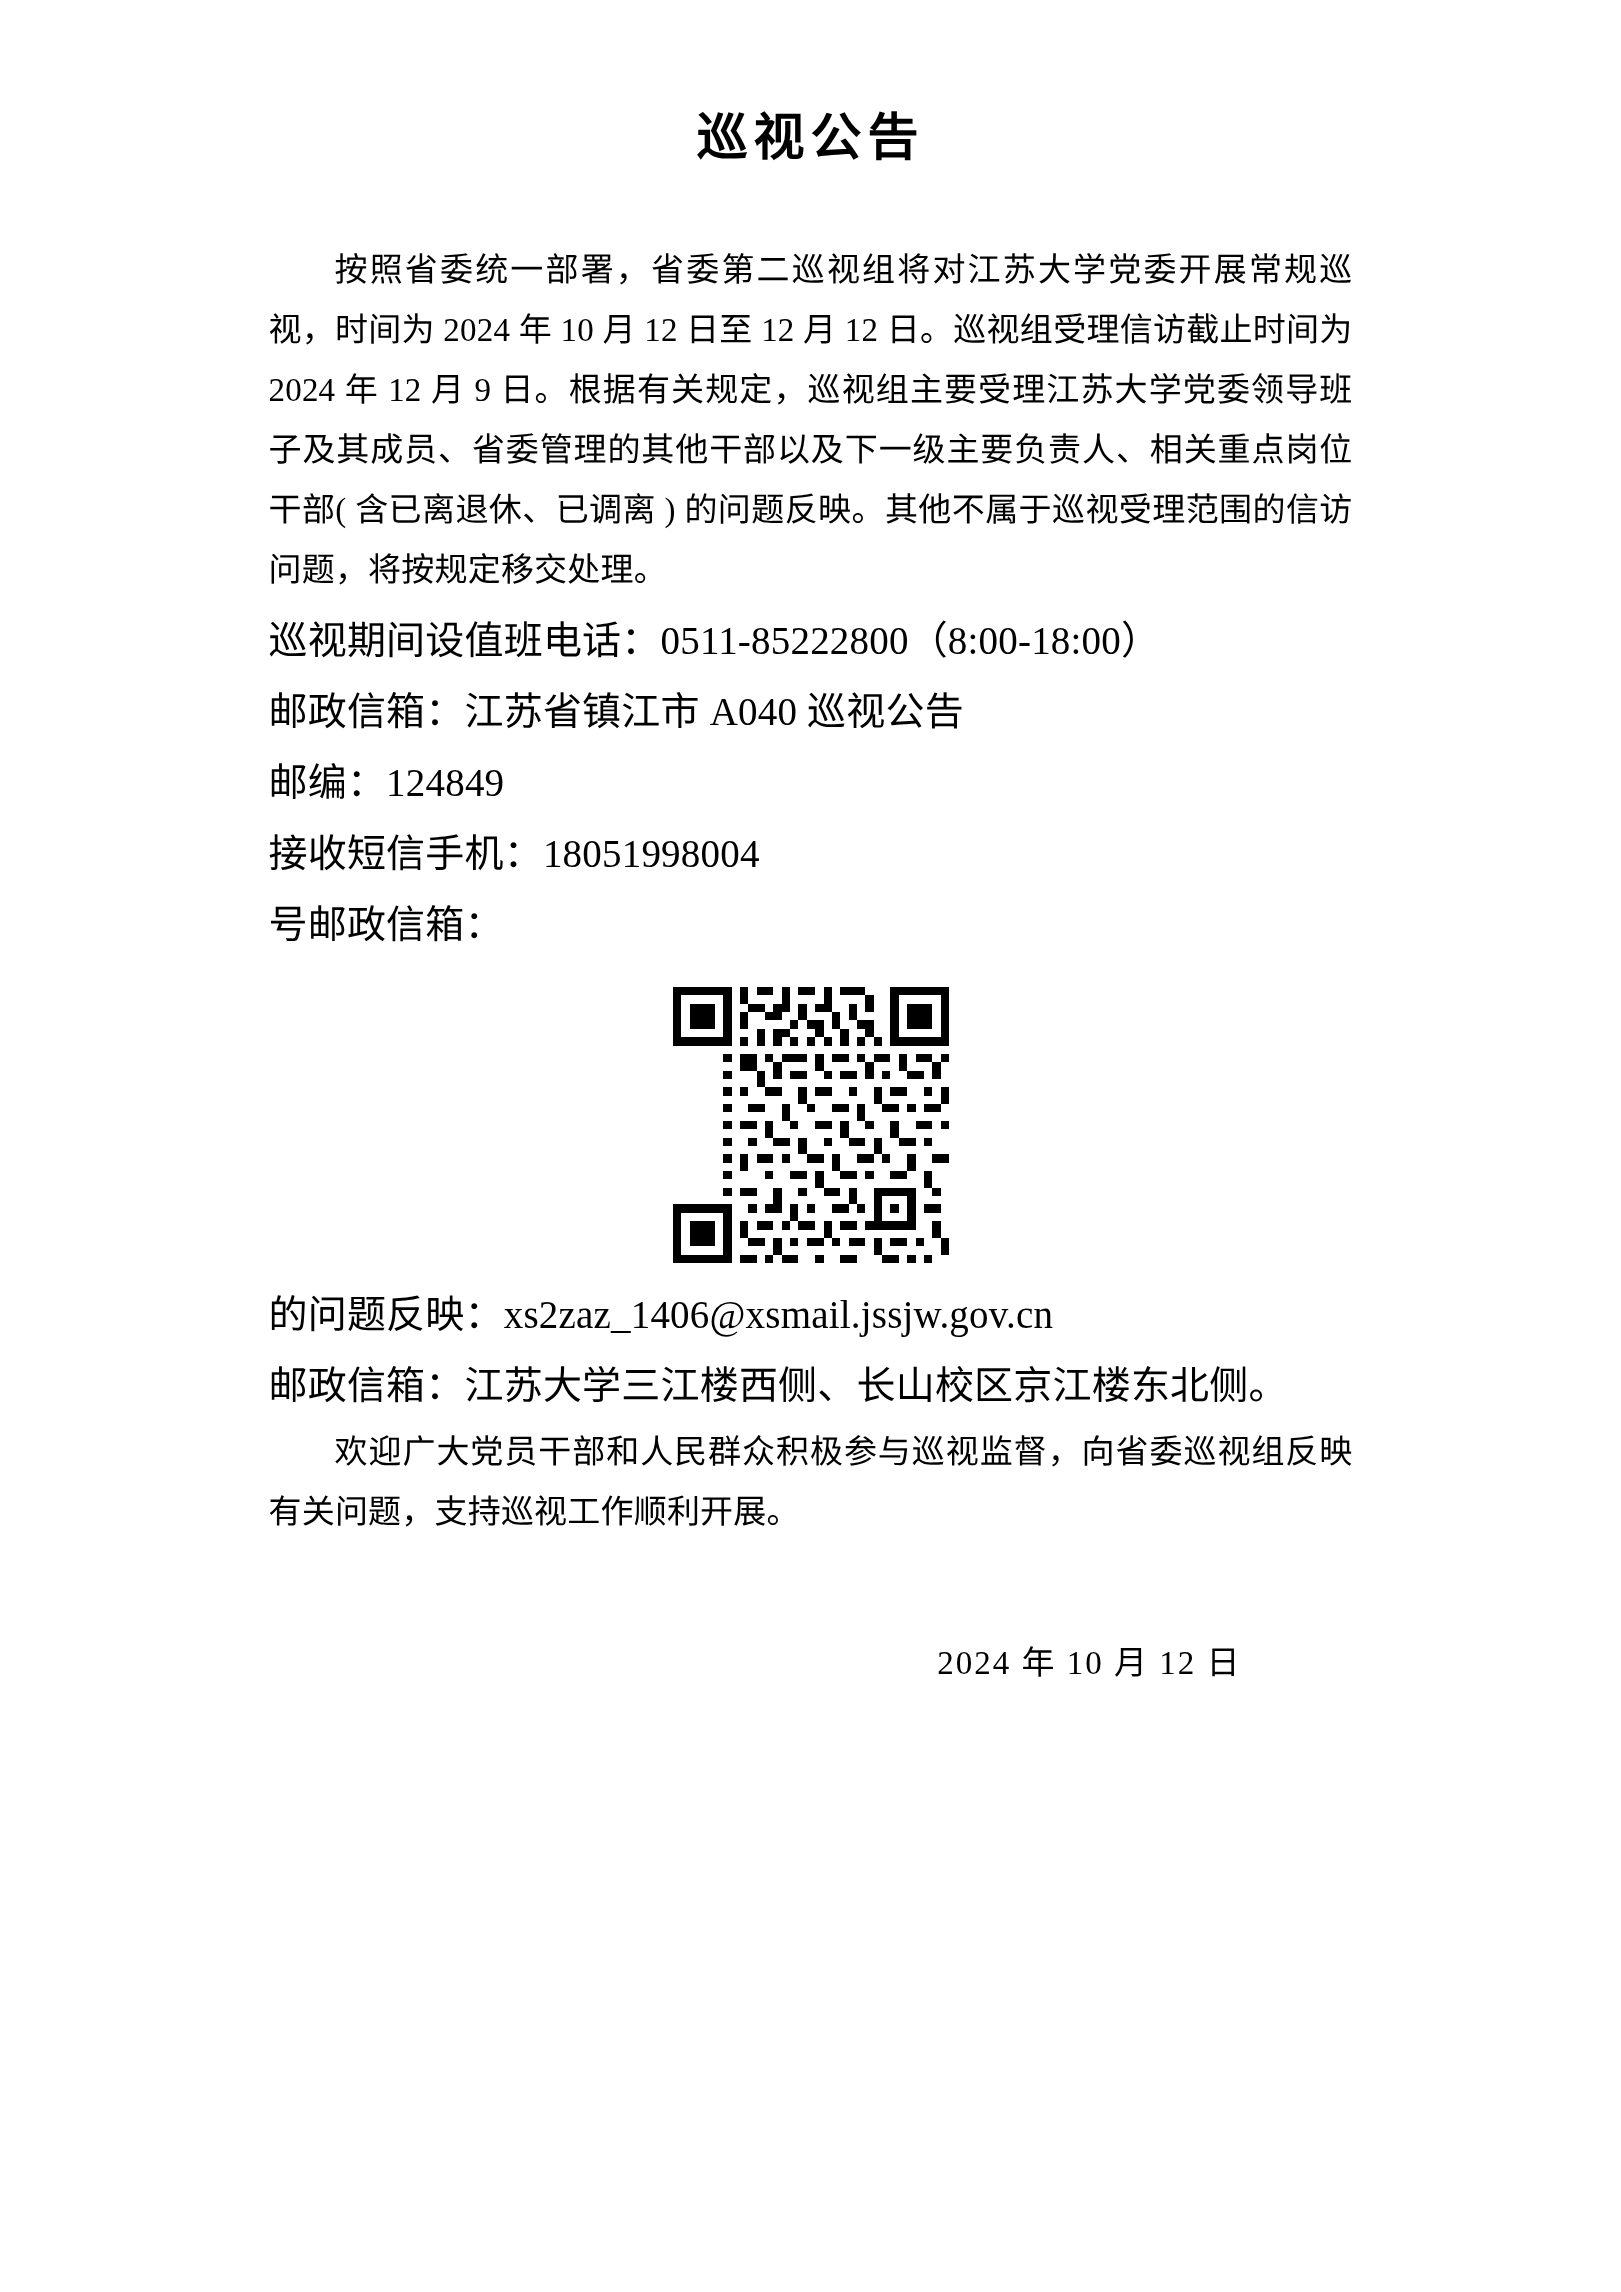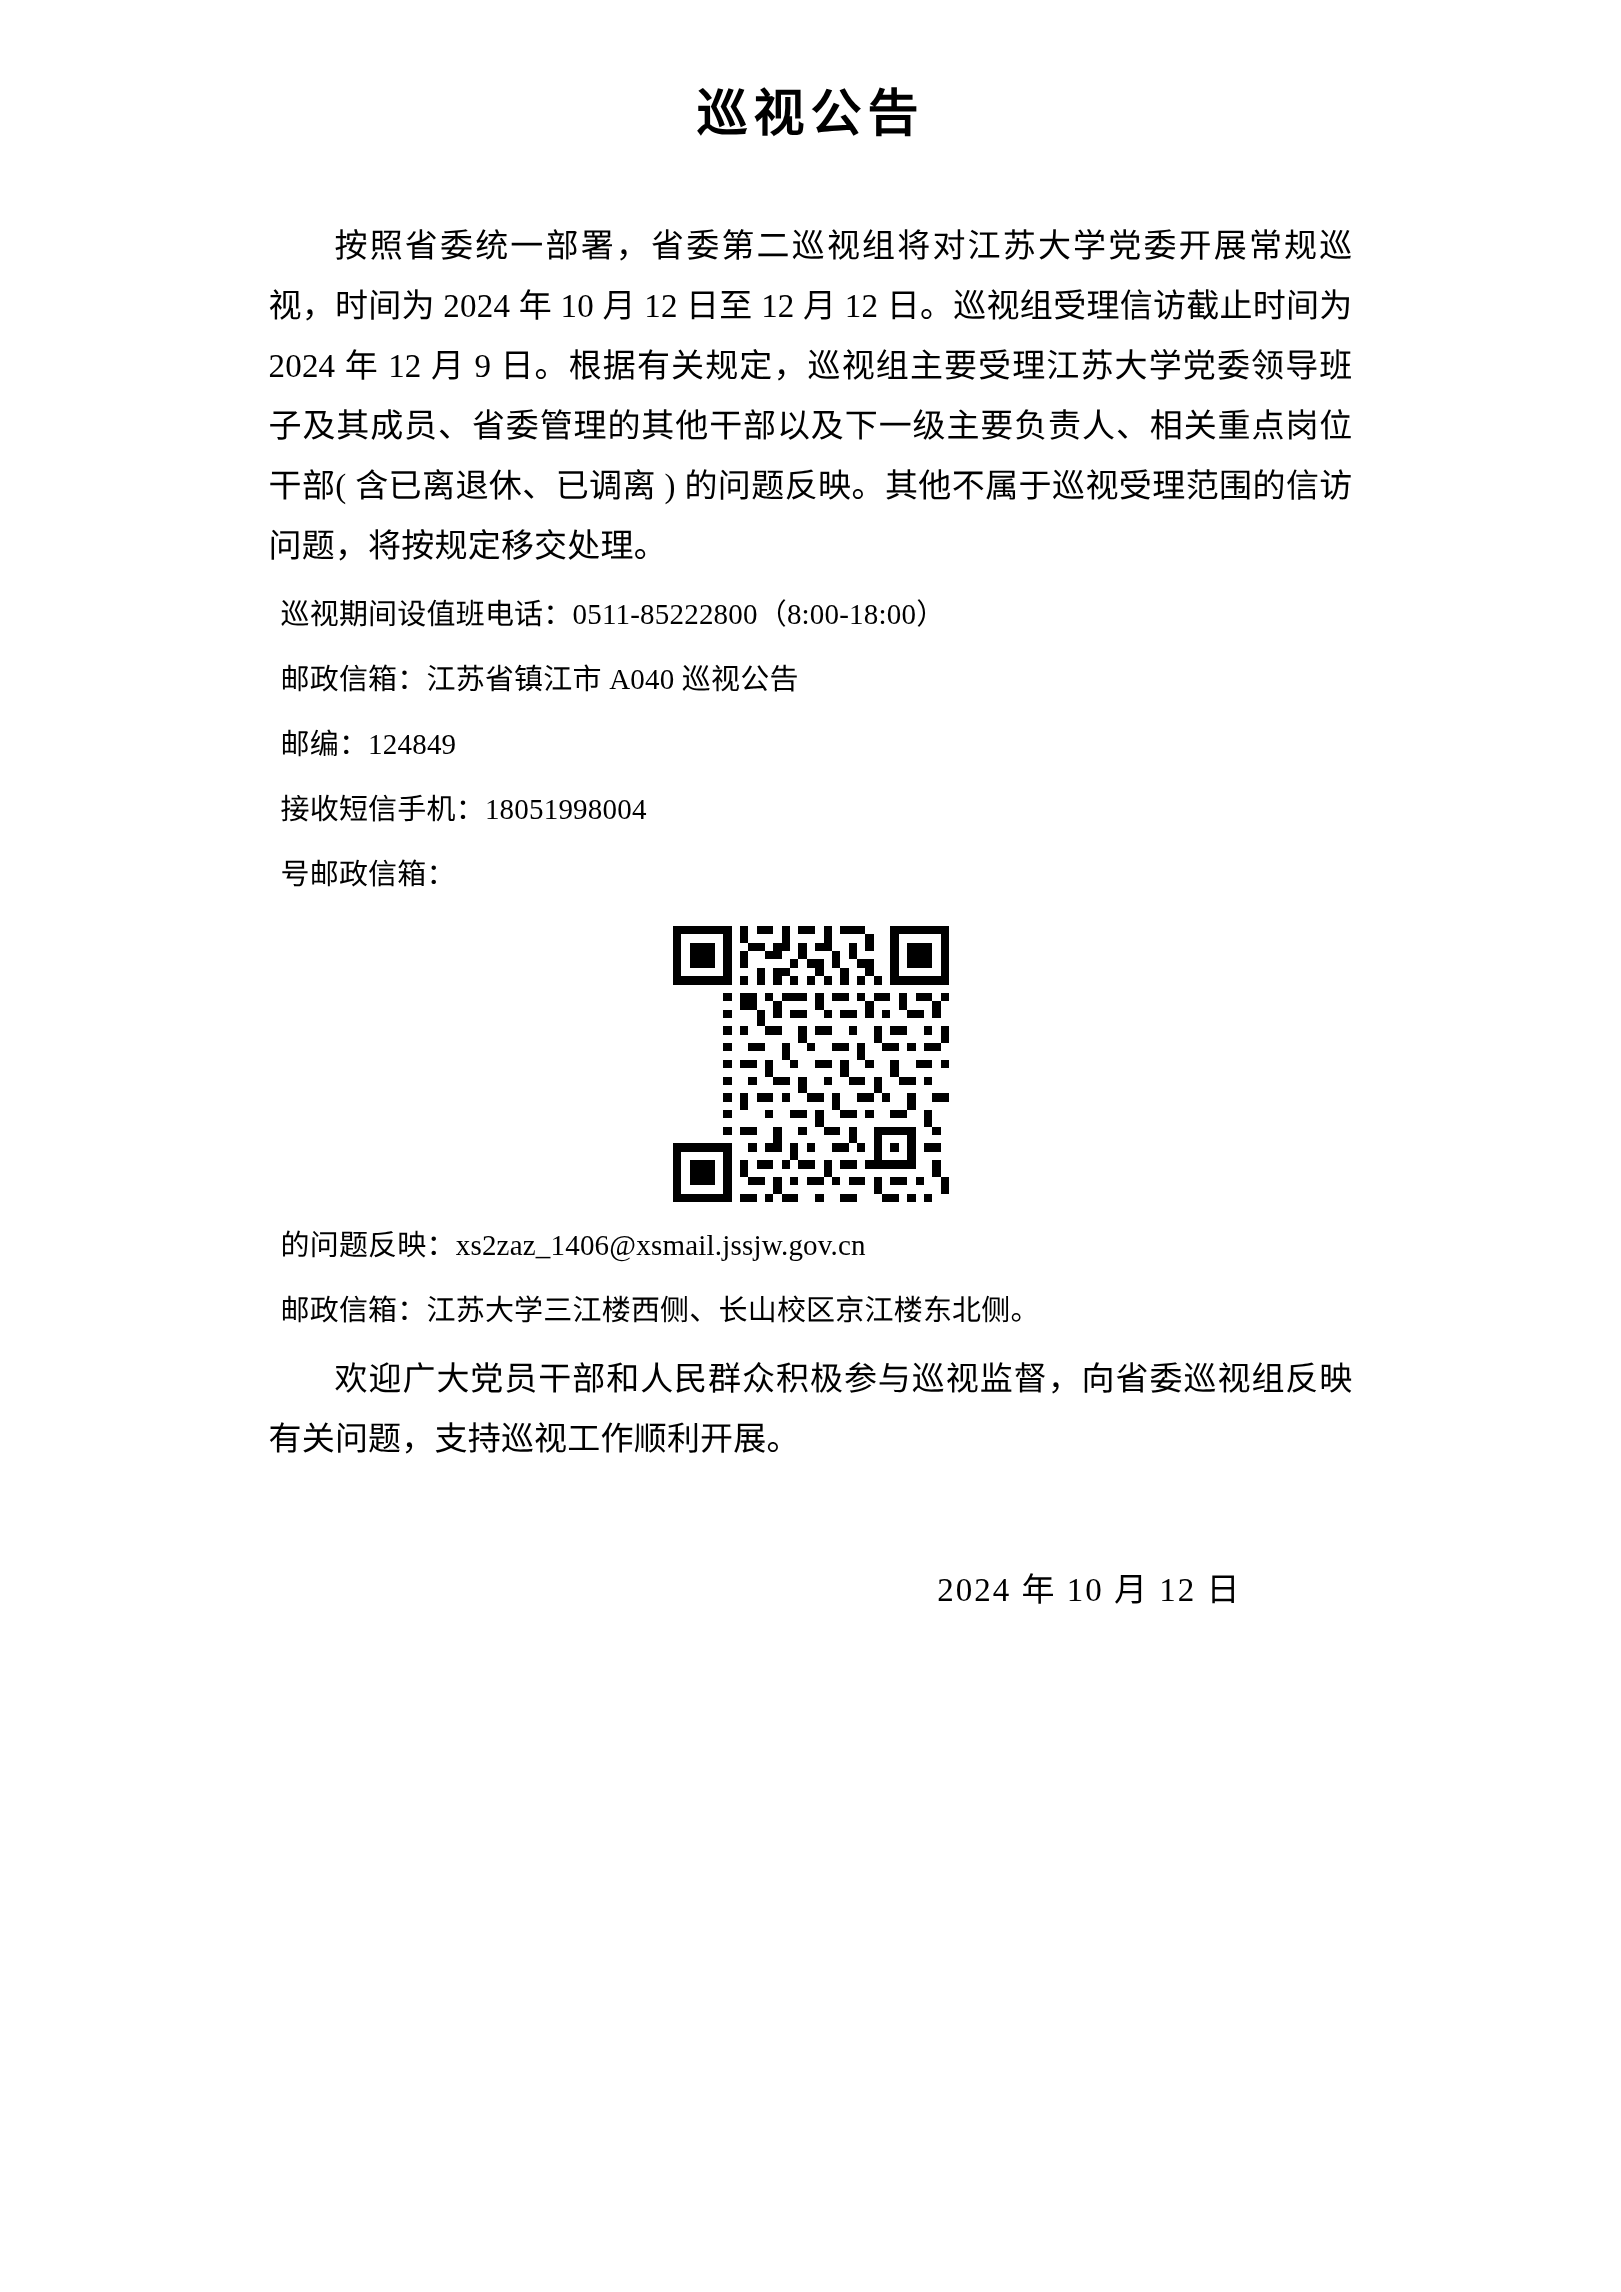--- a/index.html
+++ b/index.html
@@ -21,40 +21,40 @@
     box-sizing: border-box;
     padding: 0;
     background: #ffffff;
   }
   .doc-title {
     text-align: center;
     font-size: 51px;
     font-weight: bold;
     letter-spacing: 5.9px;
     margin: 0;
-    padding-top: 84px;
+    padding-top: 108px;
     line-height: 1.2;
   }
   .body-block {
     margin: 0 auto;
     width: 1084px;
     padding-top: 71px;
   }
   p.para {
     margin: 0;
     font-size: 33px;
     line-height: 1.82;
     text-align: justify;
     text-justify: inter-ideograph;
     text-indent: 66px;
     letter-spacing: 0.2px;
   }
   p.line {
-    margin: 12px;
-    font-size: 29px;
+    margin: 0;
+    font-size: 39px;
     line-height: 1.82;
     text-indent: 0;
     letter-spacing: 0.2px;
   }
   .contact-list {
     margin-top: 5.9px;
   }
   .qr-wrap {
     display: flex;
     justify-content: center;

